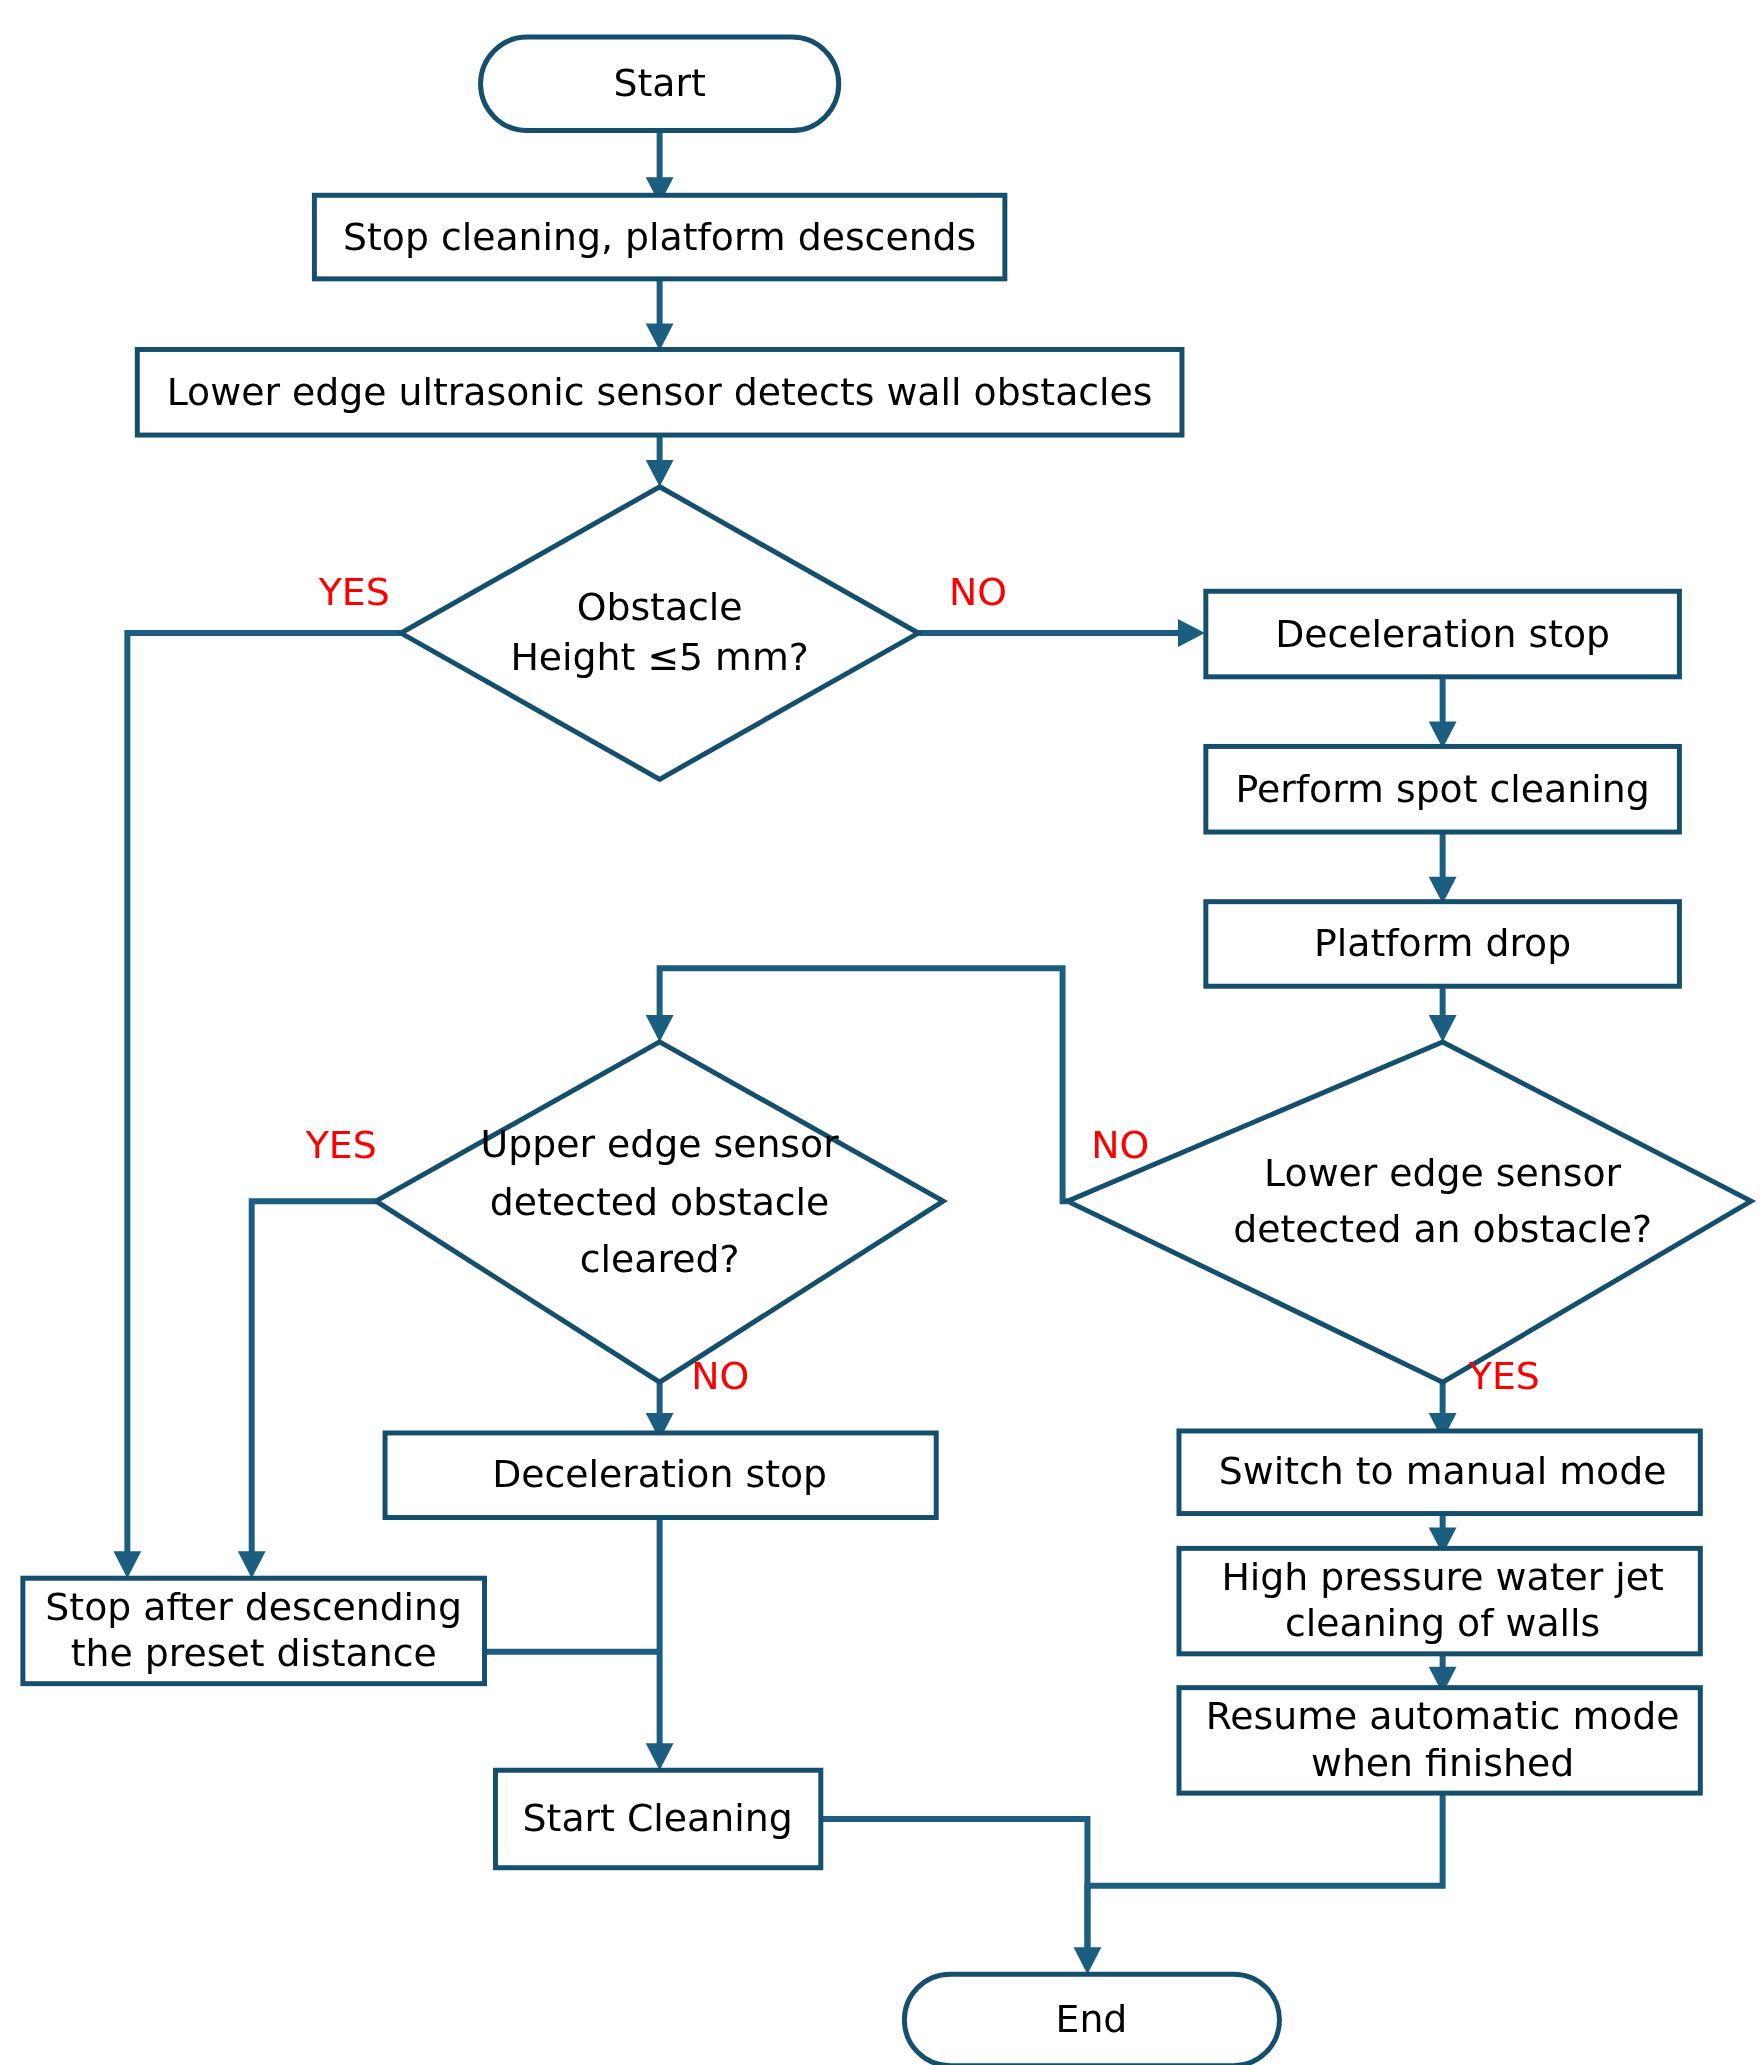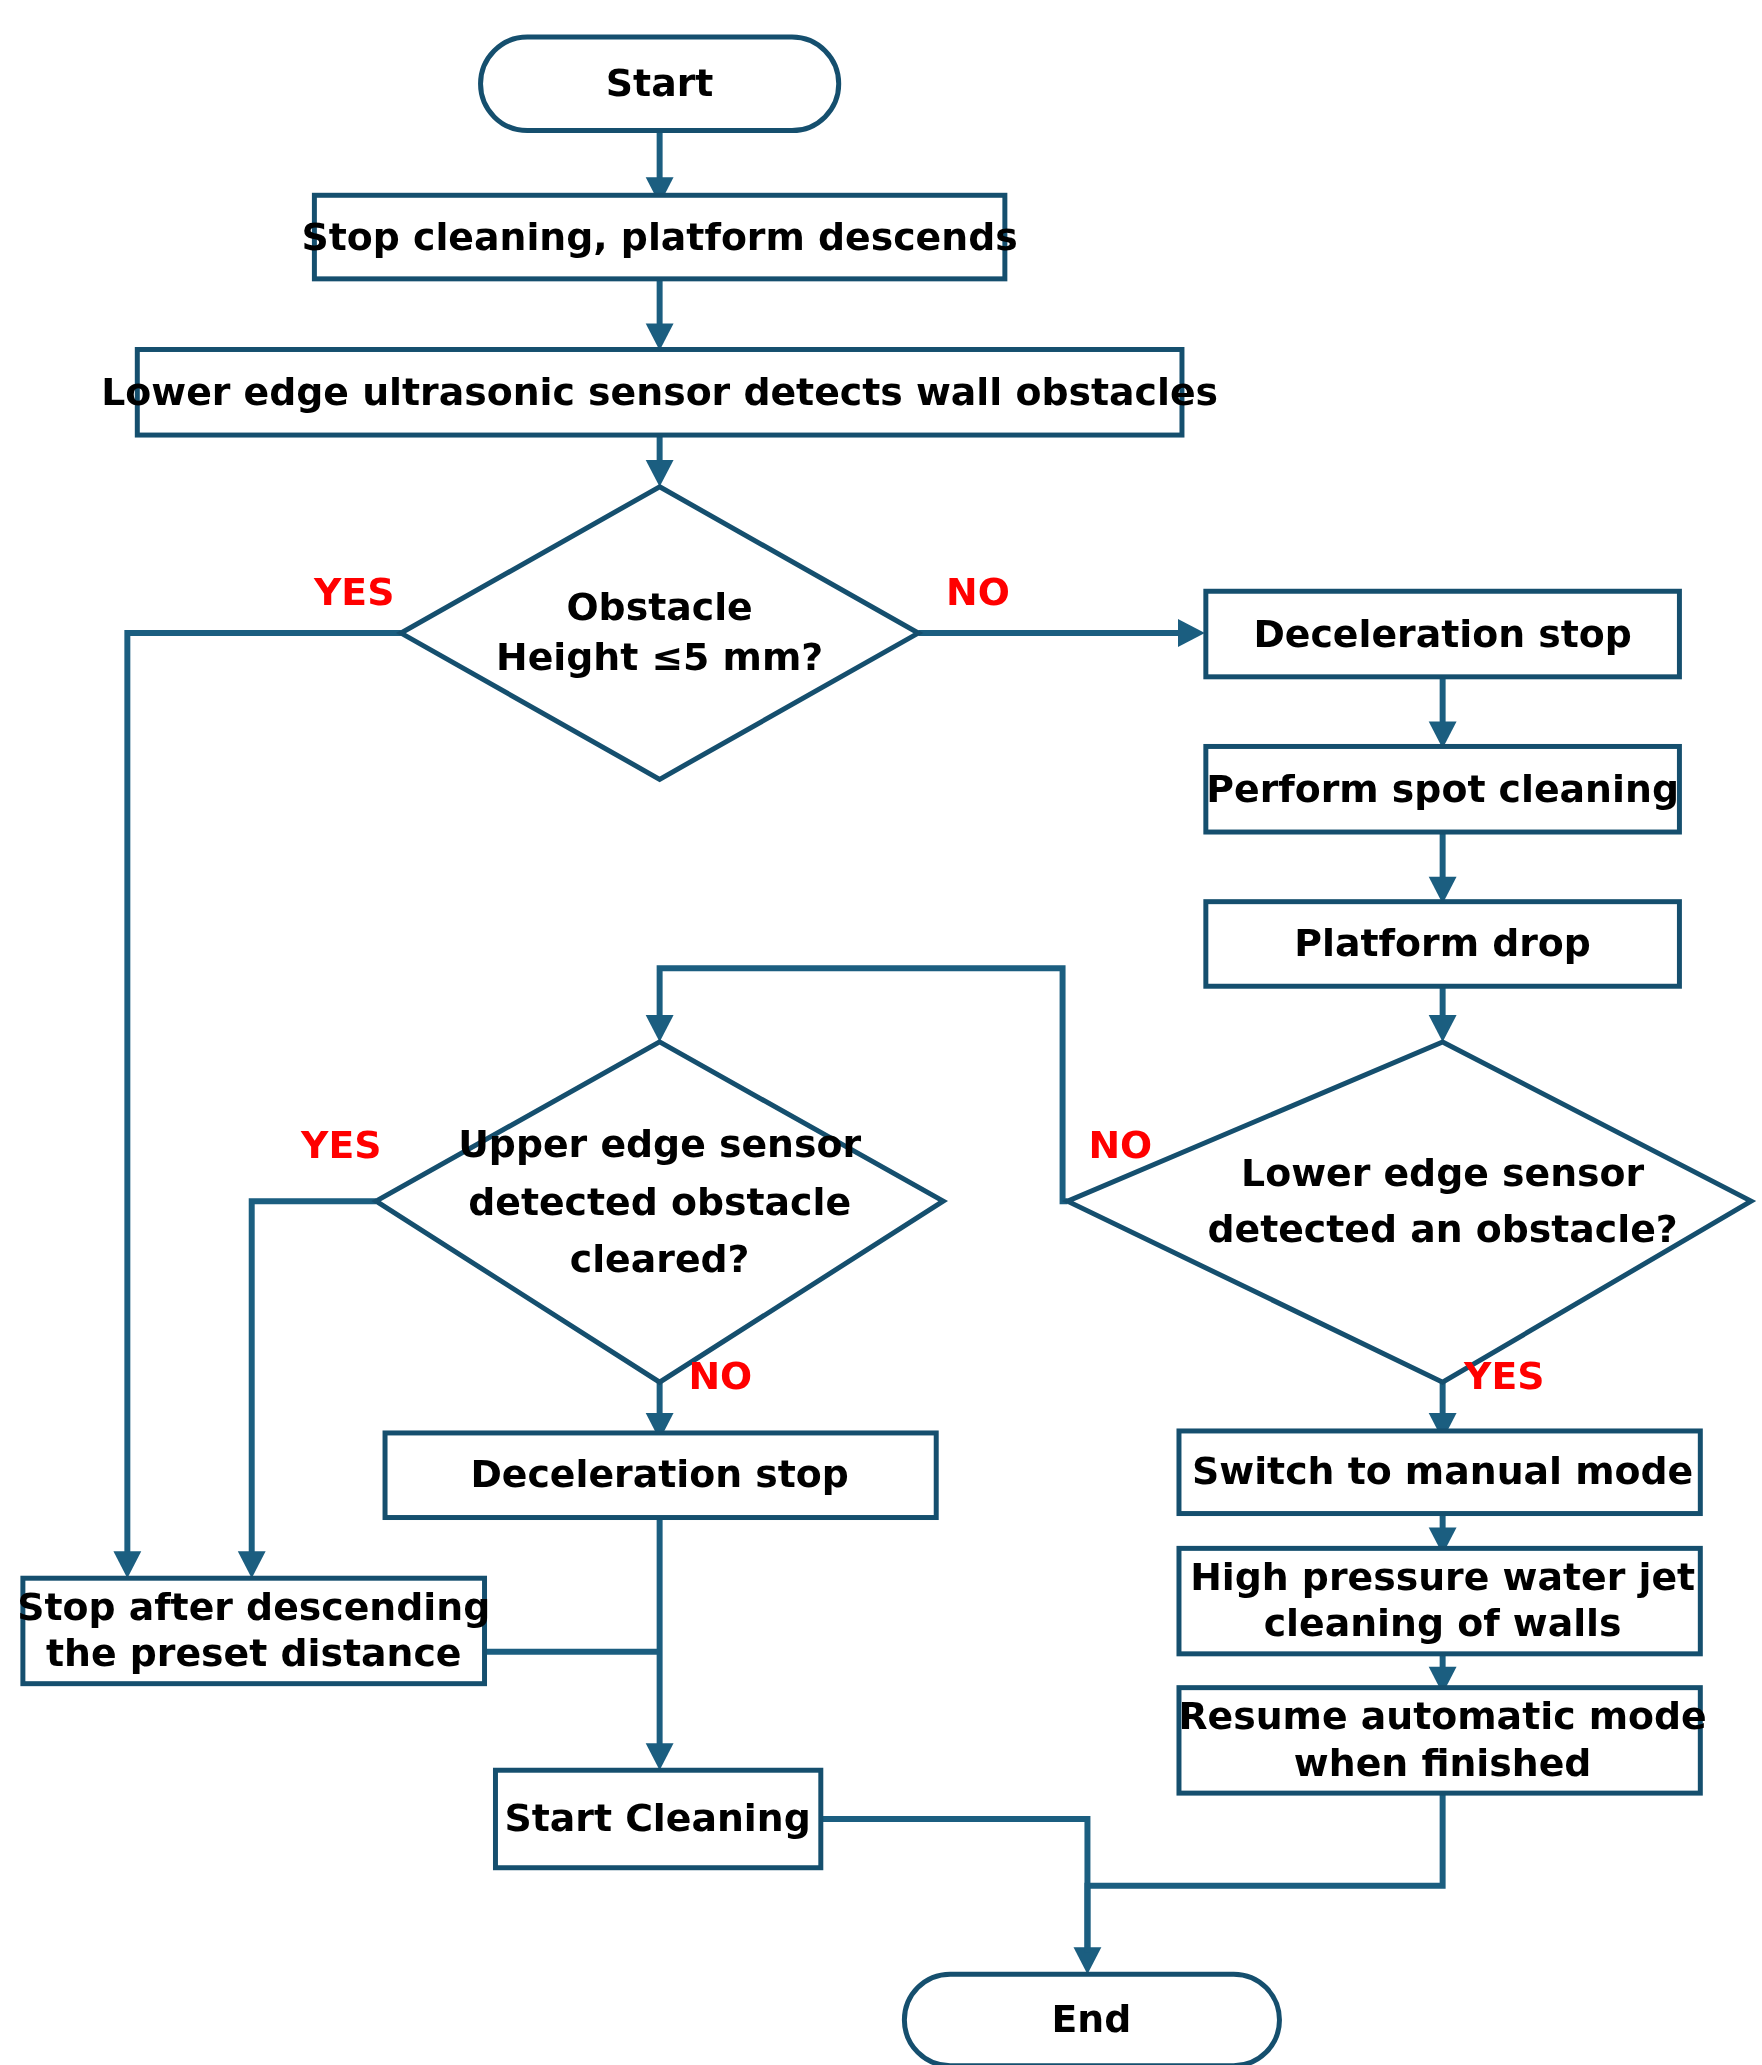--- a/index.html
+++ b/index.html
@@ -1,17 +1,17 @@
 <!DOCTYPE html>
 <html><head>
 <meta charset="utf-8">
 <style>
   html,body{margin:0;padding:0;background:#ffffff;}
   body{font-family:"DejaVu Sans","Liberation Sans",sans-serif;}
-  #stage{position:relative;width:1762px;height:2066px;background:#fff;overflow:hidden;font-weight:bold;}
+  #stage{position:relative;width:1762px;height:2066px;background:#fff;overflow:hidden;}
   svg{position:absolute;left:0;top:0;width:1762px;height:2066px;}
   .shape-stroke{stroke:#154F6E;stroke-width:5;fill:#ffffff;}
   .conn{stroke:#1B5E80;stroke-width:6;fill:none;stroke-linecap:butt;stroke-linejoin:miter;}
   .arrowhead{fill:#1B5E80;}
   .node-label{font-family:"DejaVu Sans","Liberation Sans",sans-serif;font-size:38px;fill:#000000;text-anchor:middle;dominant-baseline:middle;}
   .edge-label{font-family:"DejaVu Sans","Liberation Sans",sans-serif;font-size:38px;fill:#FF0000;text-anchor:middle;dominant-baseline:middle;}
 </style>
 </head>
 <body>
 

